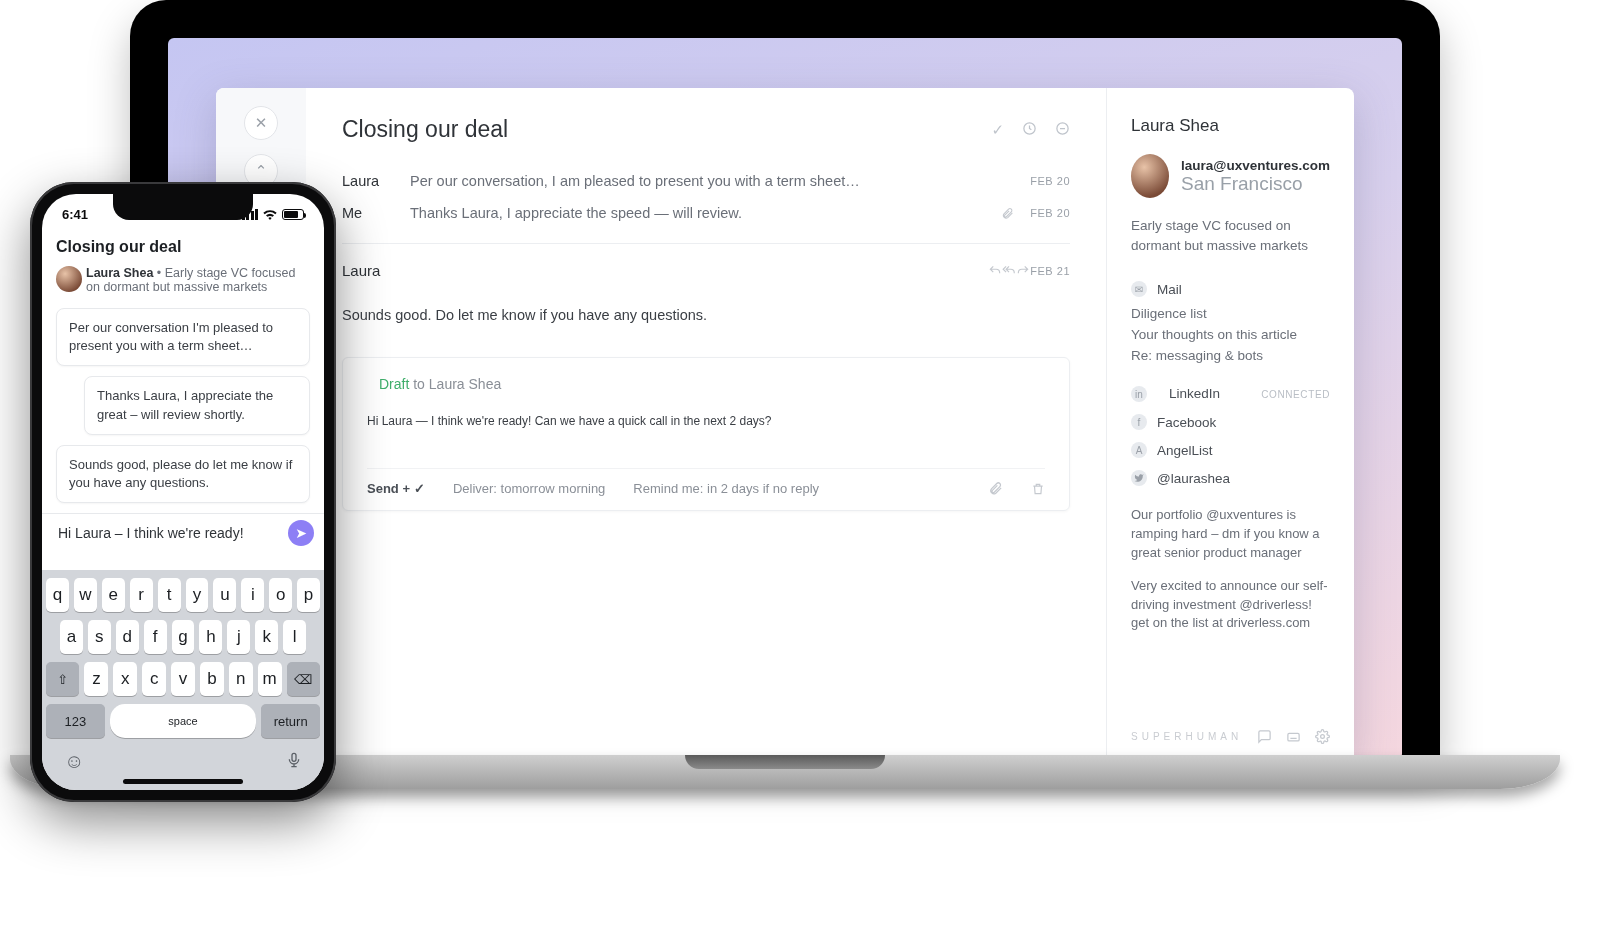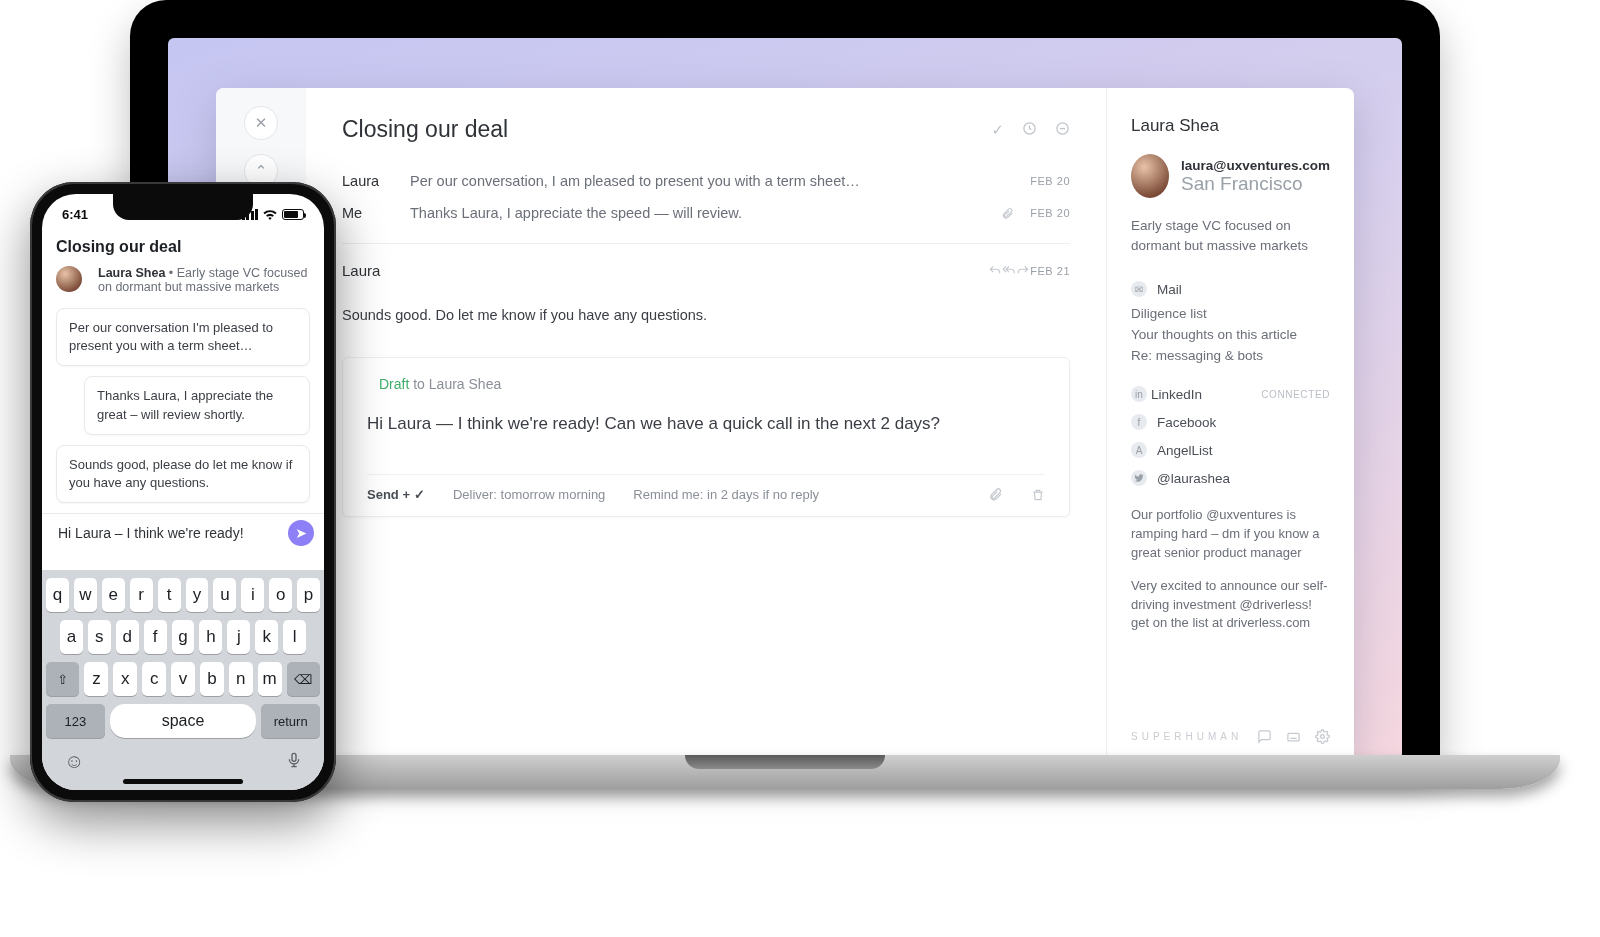--- a/index.html
+++ b/index.html
@@ -122,21 +122,21 @@
 
   .draft-card {
     border:1px solid #eceef1;
     border-radius:6px;
     margin-top: 34px;
     padding: 18px 24px 14px;
     box-shadow: 0 1px 3px rgba(0,0,0,.04);
   }
   .draft-to { font-size:14px; color:#8a8f97; }
   .draft-to .tag { color:#3fae6b; font-weight:500;margin-left:12px; }
-  .draft-body { font-size:17px; color:#3a3e44; margin: 22px 0 40px; }
+  .draft-body { font-size:12px; color:#3a3e44; margin: 22px 0 40px; }
   .draft-foot {
     display:flex; align-items:center; gap:28px;
     font-size:13px; color:#8a8f97;
     border-top:1px solid #f1f2f4;
     padding-top:12px;
   }
   .draft-foot .send { font-weight:600; color:#4a4f56; cursor:pointer; display:flex; align-items:center; gap:4px; }
   .draft-foot .spacer { flex:1; }
   .draft-foot .ic { color:#c5c9cf; cursor:pointer; }
 
@@ -214,21 +214,21 @@
   .status-icons { display:flex; gap:4px; align-items:center;}
   .bars { display:flex; gap:1.5px; align-items:flex-end;}
   .bars i { width:3px; background:#0b0b0c; display:block;}
   .bars i:nth-child(1){height:5px}.bars i:nth-child(2){height:7px}.bars i:nth-child(3){height:9px}.bars i:nth-child(4){height:11px}
   .batt { width:22px;height:11px;border:1px solid #0b0b0c;border-radius:3px;position:relative;}
   .batt::after{content:"";position:absolute;right:-3px;top:3px;width:2px;height:5px;background:#0b0b0c;border-radius:0 2px 2px 0;}
   .batt::before{content:"";position:absolute;left:1px;top:1px;bottom:1px;width:70%;background:#0b0b0c;border-radius:1px;}
 
   .phone-content { flex:1; overflow:hidden; padding: 0 14px; }
   .ph-title { font-size:16px; font-weight:600; color:#1c1f23; margin: 4px 0 10px;}
-  .ph-sender { display:flex; gap:16px; align-items:flex-start; font-size:12.5px; color:#6a6f78; margin-bottom:14px;}
+  .ph-sender { display:flex; gap:4px; align-items:flex-start; font-size:12.5px; color:#6a6f78; margin-bottom:14px;}
   .avatar-sm { width:26px;height:26px;border-radius:50%; background: radial-gradient(circle at 35% 30%, #e8c3a8, #7a4a36 75%); flex-shrink:0;}
   .ph-sender .nm { font-weight:600; color:#2f3338; }
 
   .bubble {
     border:1px solid #e7e9ec;
     background:#fff;
     border-radius:8px;
     padding: 10px 12px;
     font-size:13px;
     color:#3a3e44;
@@ -265,21 +265,21 @@
     flex:1;
     display:flex;align-items:center;justify-content:center;
     font-size:17px; color:#1c1f23;
     box-shadow: 0 1px 0 rgba(0,0,0,.25);
     cursor:pointer;
     min-width: 0;
   }
   .key.fn { background:#adb1b8; font-size:13px;}
   .key.wide { flex: 1.4; }
   .krow.r2 { padding: 0 14px;}
-  .space { flex: 4; font-size:16px;border-radius:15px;}
+  .space { flex: 4; font-size:11px;border-radius:15px;}
   .kfoot { display:flex; justify-content:space-between; padding: 4px 18px 2px; color:#5a5f66; font-size:20px;}
   .home-ind { width:120px;height:5px;background:#0b0b0c;border-radius:3px;margin:4px auto 0;}
 
   svg { display:block; }
 </style>
 </head>
 <body>
 
 <div class="laptop">
   <div class="laptop-screen">
@@ -403,21 +403,21 @@
             <span style="font-weight:500">Mail</span>
           </div>
           <div class="sub-links">
             <div>Diligence list</div>
             <div>Your thoughts on this article</div>
             <div>Re: messaging &amp; bots</div>
           </div>
 
           <div style="height:14px"></div>
           <div class="section-row social">
-            <div style="display:flex;gap:4px;align-items:flex-end">
+            <div style="display:flex;gap:22px;align-items:flex-start">
               <span class="ic">in</span>
               <span>LinkedIn</span>
             </div>
             <span class="status">CONNECTED</span>
           </div>
           <div class="section-row">
             <span class="ic">f</span>
             <span>Facebook</span>
           </div>
           <div class="section-row">

